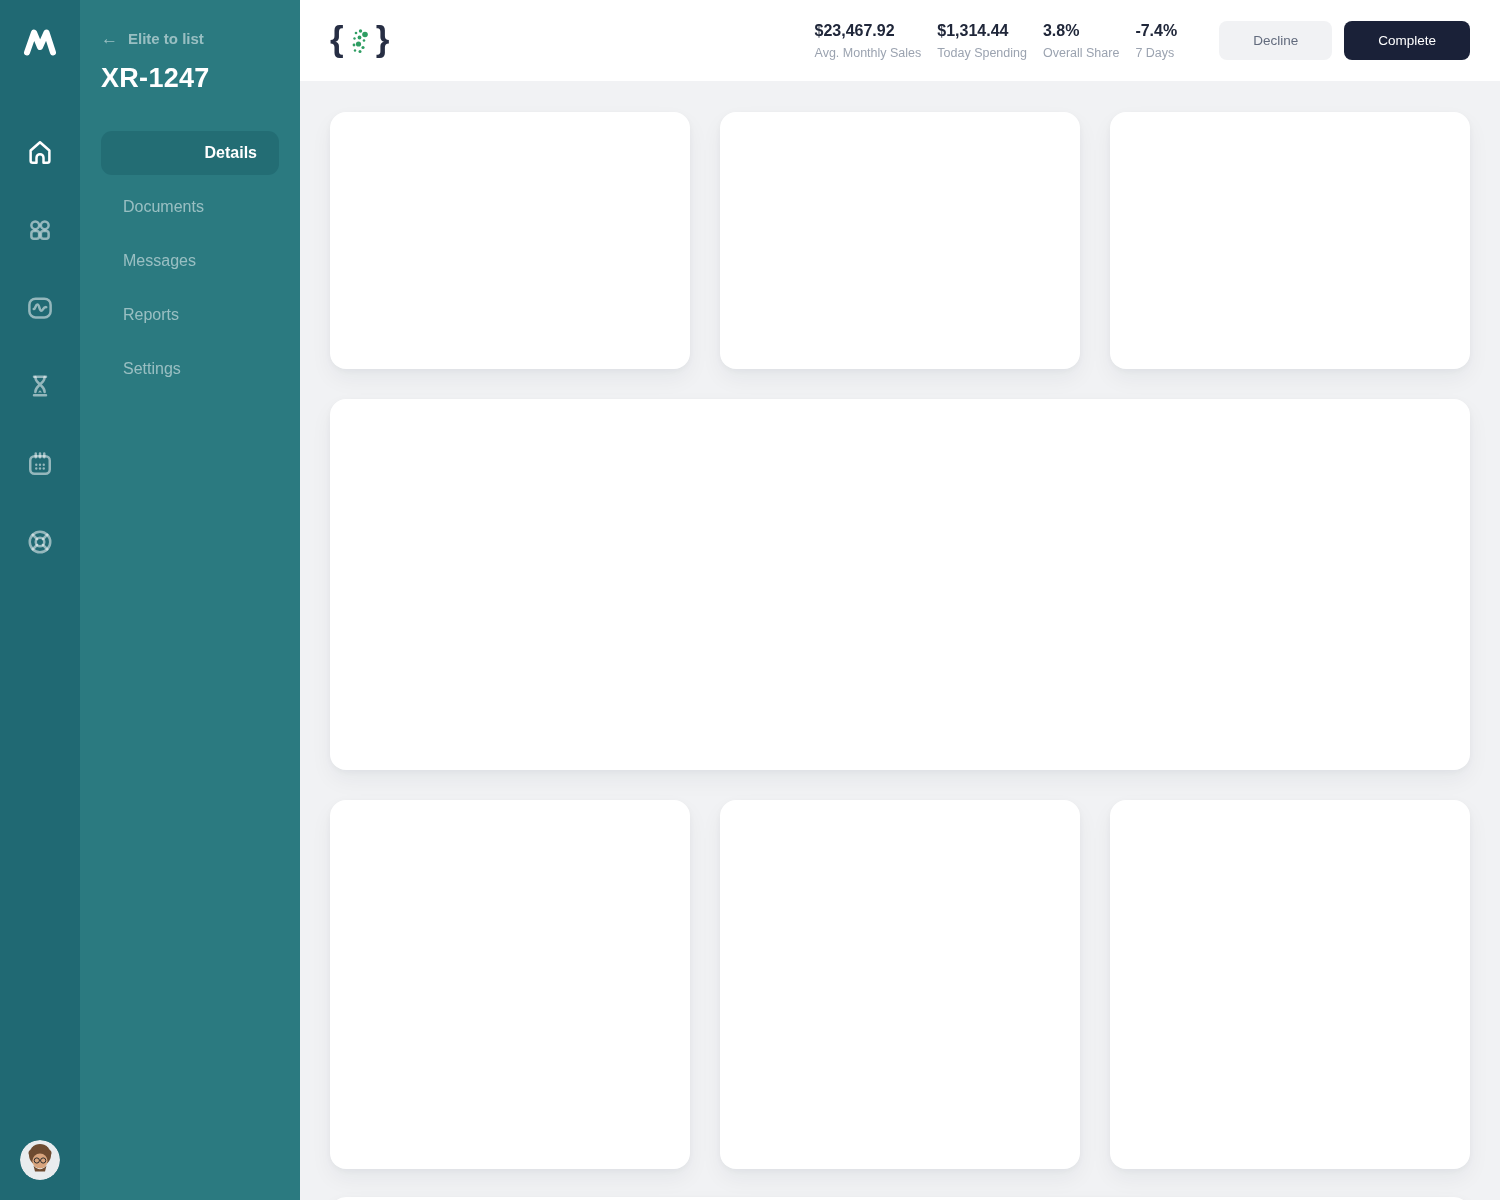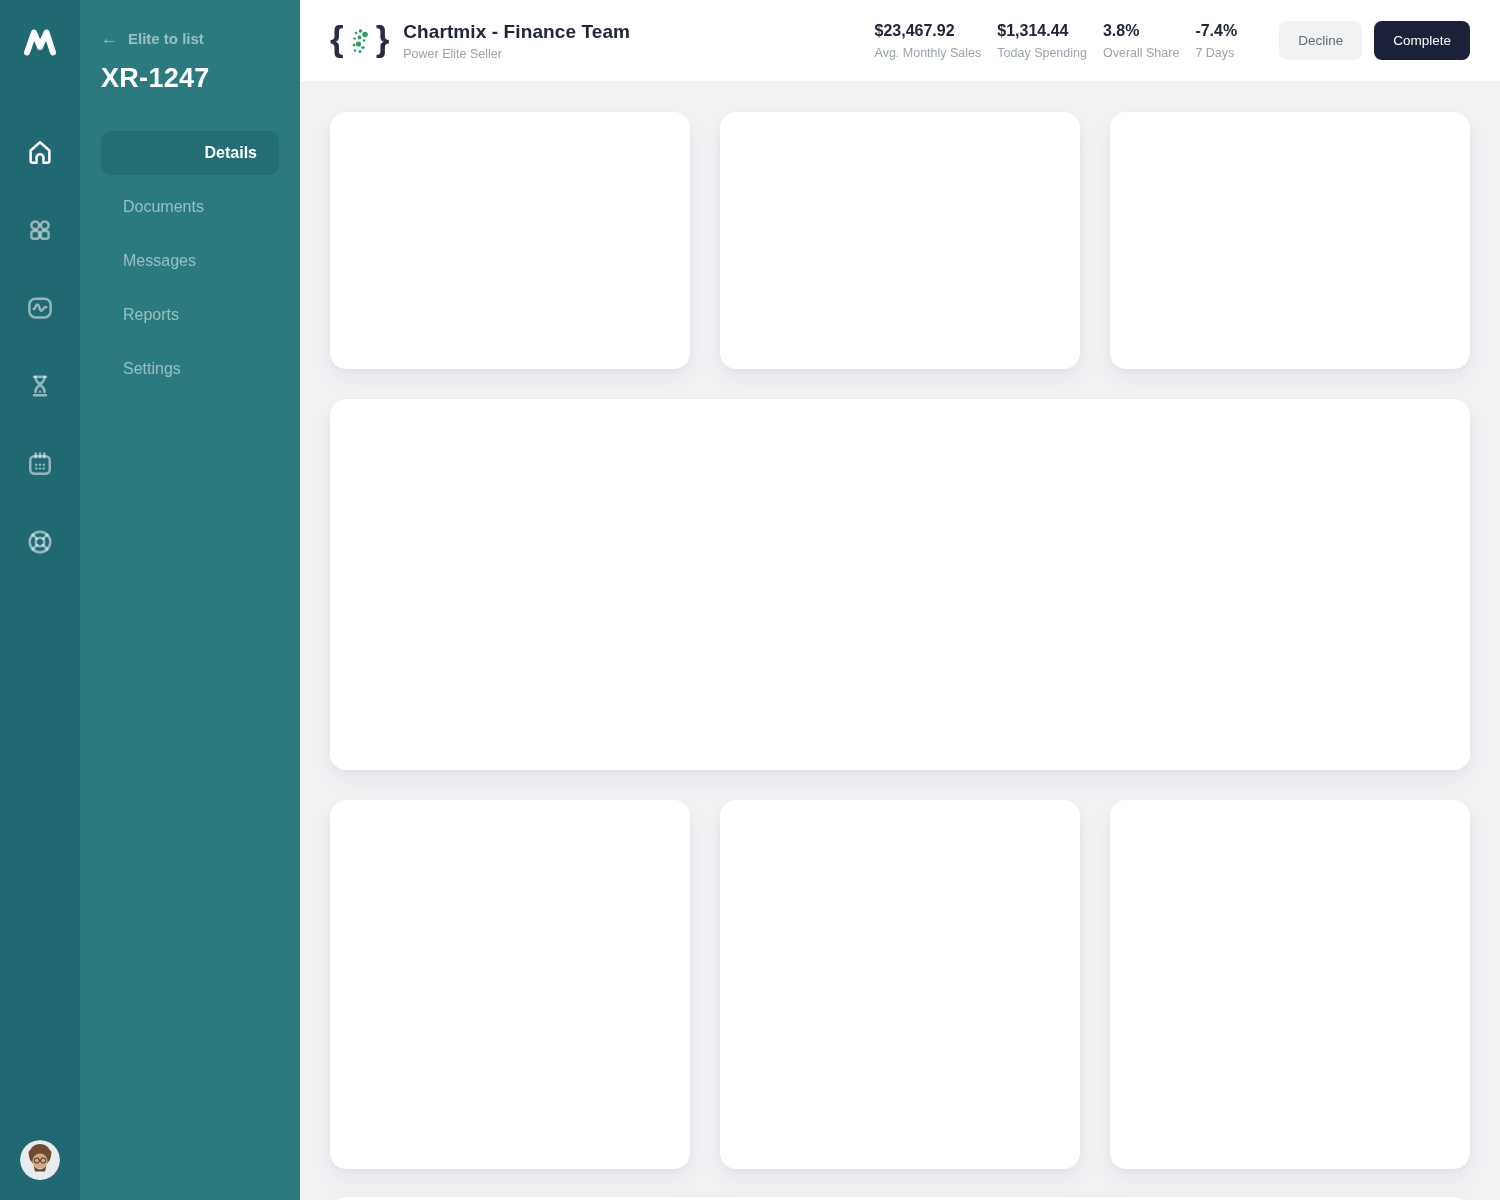--- a/index.html
+++ b/index.html
@@ -39,21 +39,21 @@
   .brace{font-size:35px;font-weight:600;line-height:1;transform:translateY(-2px);}
   .brand-dots{width:24px;height:30px;}
   .title-block{margin-left:14px;}
   .page-title{font-size:19px;font-weight:700;color:var(--ink);letter-spacing:.1px;}
   .page-subtitle{font-size:12.5px;color:var(--muted-gray);margin-top:4px;}
   .stats{margin-left:auto;display:flex;gap:16px;align-items:flex-start;}
   .stat-value{font-size:16px;font-weight:700;color:var(--ink);}
   .stat-label{font-size:12.5px;color:var(--muted-gray);margin-top:6px;white-space:nowrap;}
   .actions{display:flex;gap:12px;margin-left:42px;}
   .btn{height:39px;border:none;border-radius:8px;font-family:inherit;font-size:13.5px;font-weight:500;
-       padding:0 19px;cursor:pointer;}
+       padding:0 34px;cursor:pointer;}
   .btn-decline{background:#f1f2f4;color:#626b7d;}
   .btn-complete{background:var(--navy);color:#ffffff;}
 
   
   .content{flex:1;padding:31px 30px 0;overflow:hidden;}
   .card{background:#ffffff;border-radius:16px;
         box-shadow:0 10px 22px rgba(22,34,51,.05),0 2px 6px rgba(22,34,51,.04);}
   .grid-3{display:grid;grid-template-columns:repeat(3,1fr);gap:30px;}
   .row-top .card{height:257px;}
   .card-wide{height:371px;margin-top:30px;}
@@ -177,24 +177,20 @@
             <circle cx="16" cy="14.5" r="1.3"></circle>
           <circle cx="6" cy="19" r="1.4"></circle>
             <circle cx="10.5" cy="18" r="2.6"></circle>
             <circle cx="15" cy="21.5" r="1.6"></circle>
           <circle cx="7" cy="24.5" r="1.2"></circle>
             <circle cx="12" cy="25.5" r="1.5"></circle>
         </g>
       </svg>
       <span class="brace">}</span>
     </div>
-    <div class="title-block">
-      <div class="page-title">Chartmix - Finance Team</div>
-      <div class="page-subtitle">Power Elite Seller</div>
-    </div>
     <div class="stats">
       <div class="stat">
         <div class="stat-value">$23,467.92</div>
         <div class="stat-label">Avg. Monthly Sales</div>
       </div>
       <div class="stat">
         <div class="stat-value">$1,314.44</div>
         <div class="stat-label">Today Spending</div>
       </div>
       <div class="stat">

